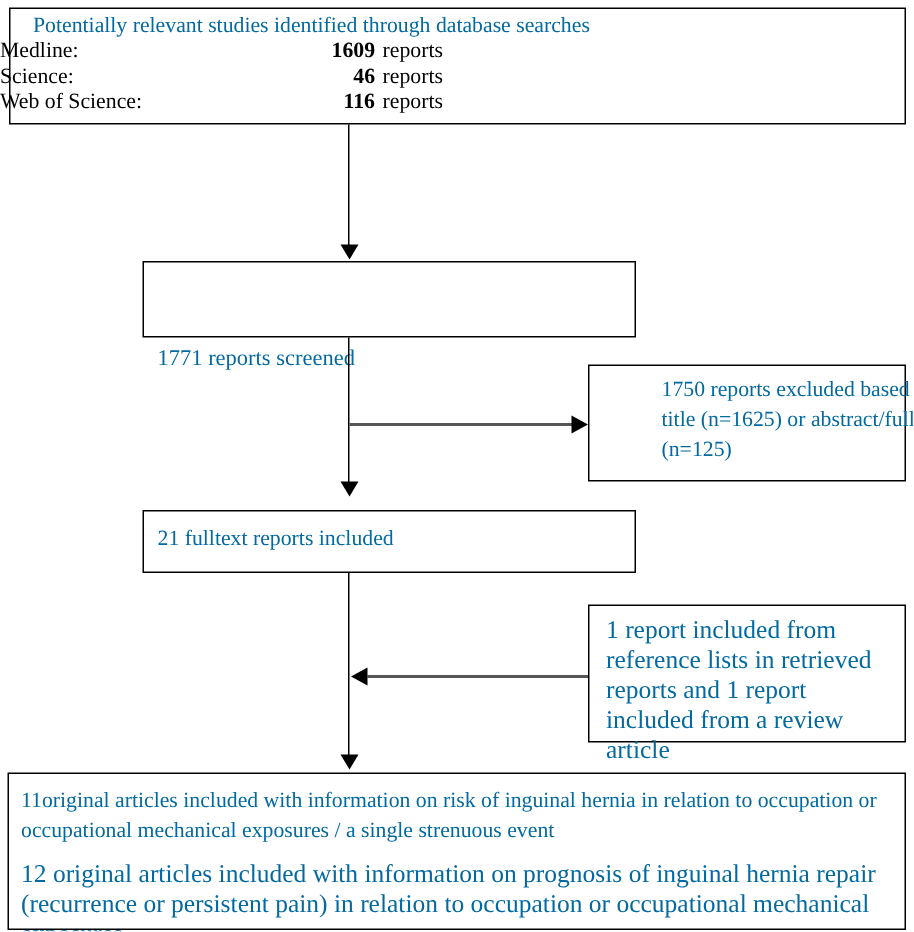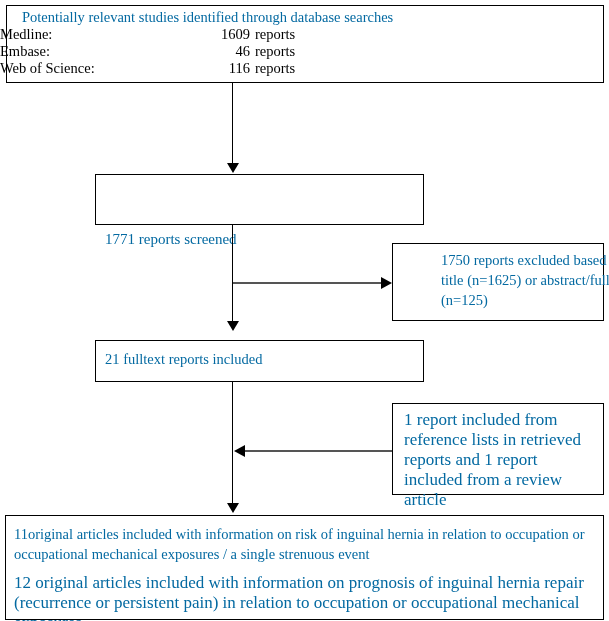--- a/index.html
+++ b/index.html
@@ -39,20 +39,21 @@
     font-size: 14.5px;
     line-height: 17px;
     height: 17px;
   }
   .src-label { left: 108px; }
   .src-num {
     position: absolute;
     left: 178px;
     width: 72px;
     text-align: right;
+    font-weight: bold;
   }
   .src-unit { position: absolute; left: 255px; }
   #src-row-0 { top: 26px; }
   #src-row-1 { top: 43px; }
   #src-row-2 { top: 60px; }
 
   
   #box-screened { left: 95px; top: 174px; width: 329px; height: 51px; }
   #screened-text { left: 105px; top: 186px; font-size: 15px; line-height: 18px; margin-top: 44px; }
 
@@ -143,21 +144,21 @@
   <div class="box" id="box-sources"></div>
   <div class="txt" id="sources-title">Potentially relevant studies identified through database searches</div>
 
   <div class="src-row" id="src-row-0">
     <span class="src-label">Medline:</span>
     <span class="src-num">1609</span>
     <span class="src-unit">reports</span>
   </div>
 
   <div class="src-row" id="src-row-1">
-    <span class="src-label">Embase:</span>
+    <span class="src-label">Science:</span>
     <span class="src-num">46</span>
     <span class="src-unit">reports</span>
   </div>
 
   <div class="src-row" id="src-row-2">
     <span class="src-label">Web of Science:</span>
     <span class="src-num">116</span>
     <span class="src-unit">reports</span>
   </div>
 

